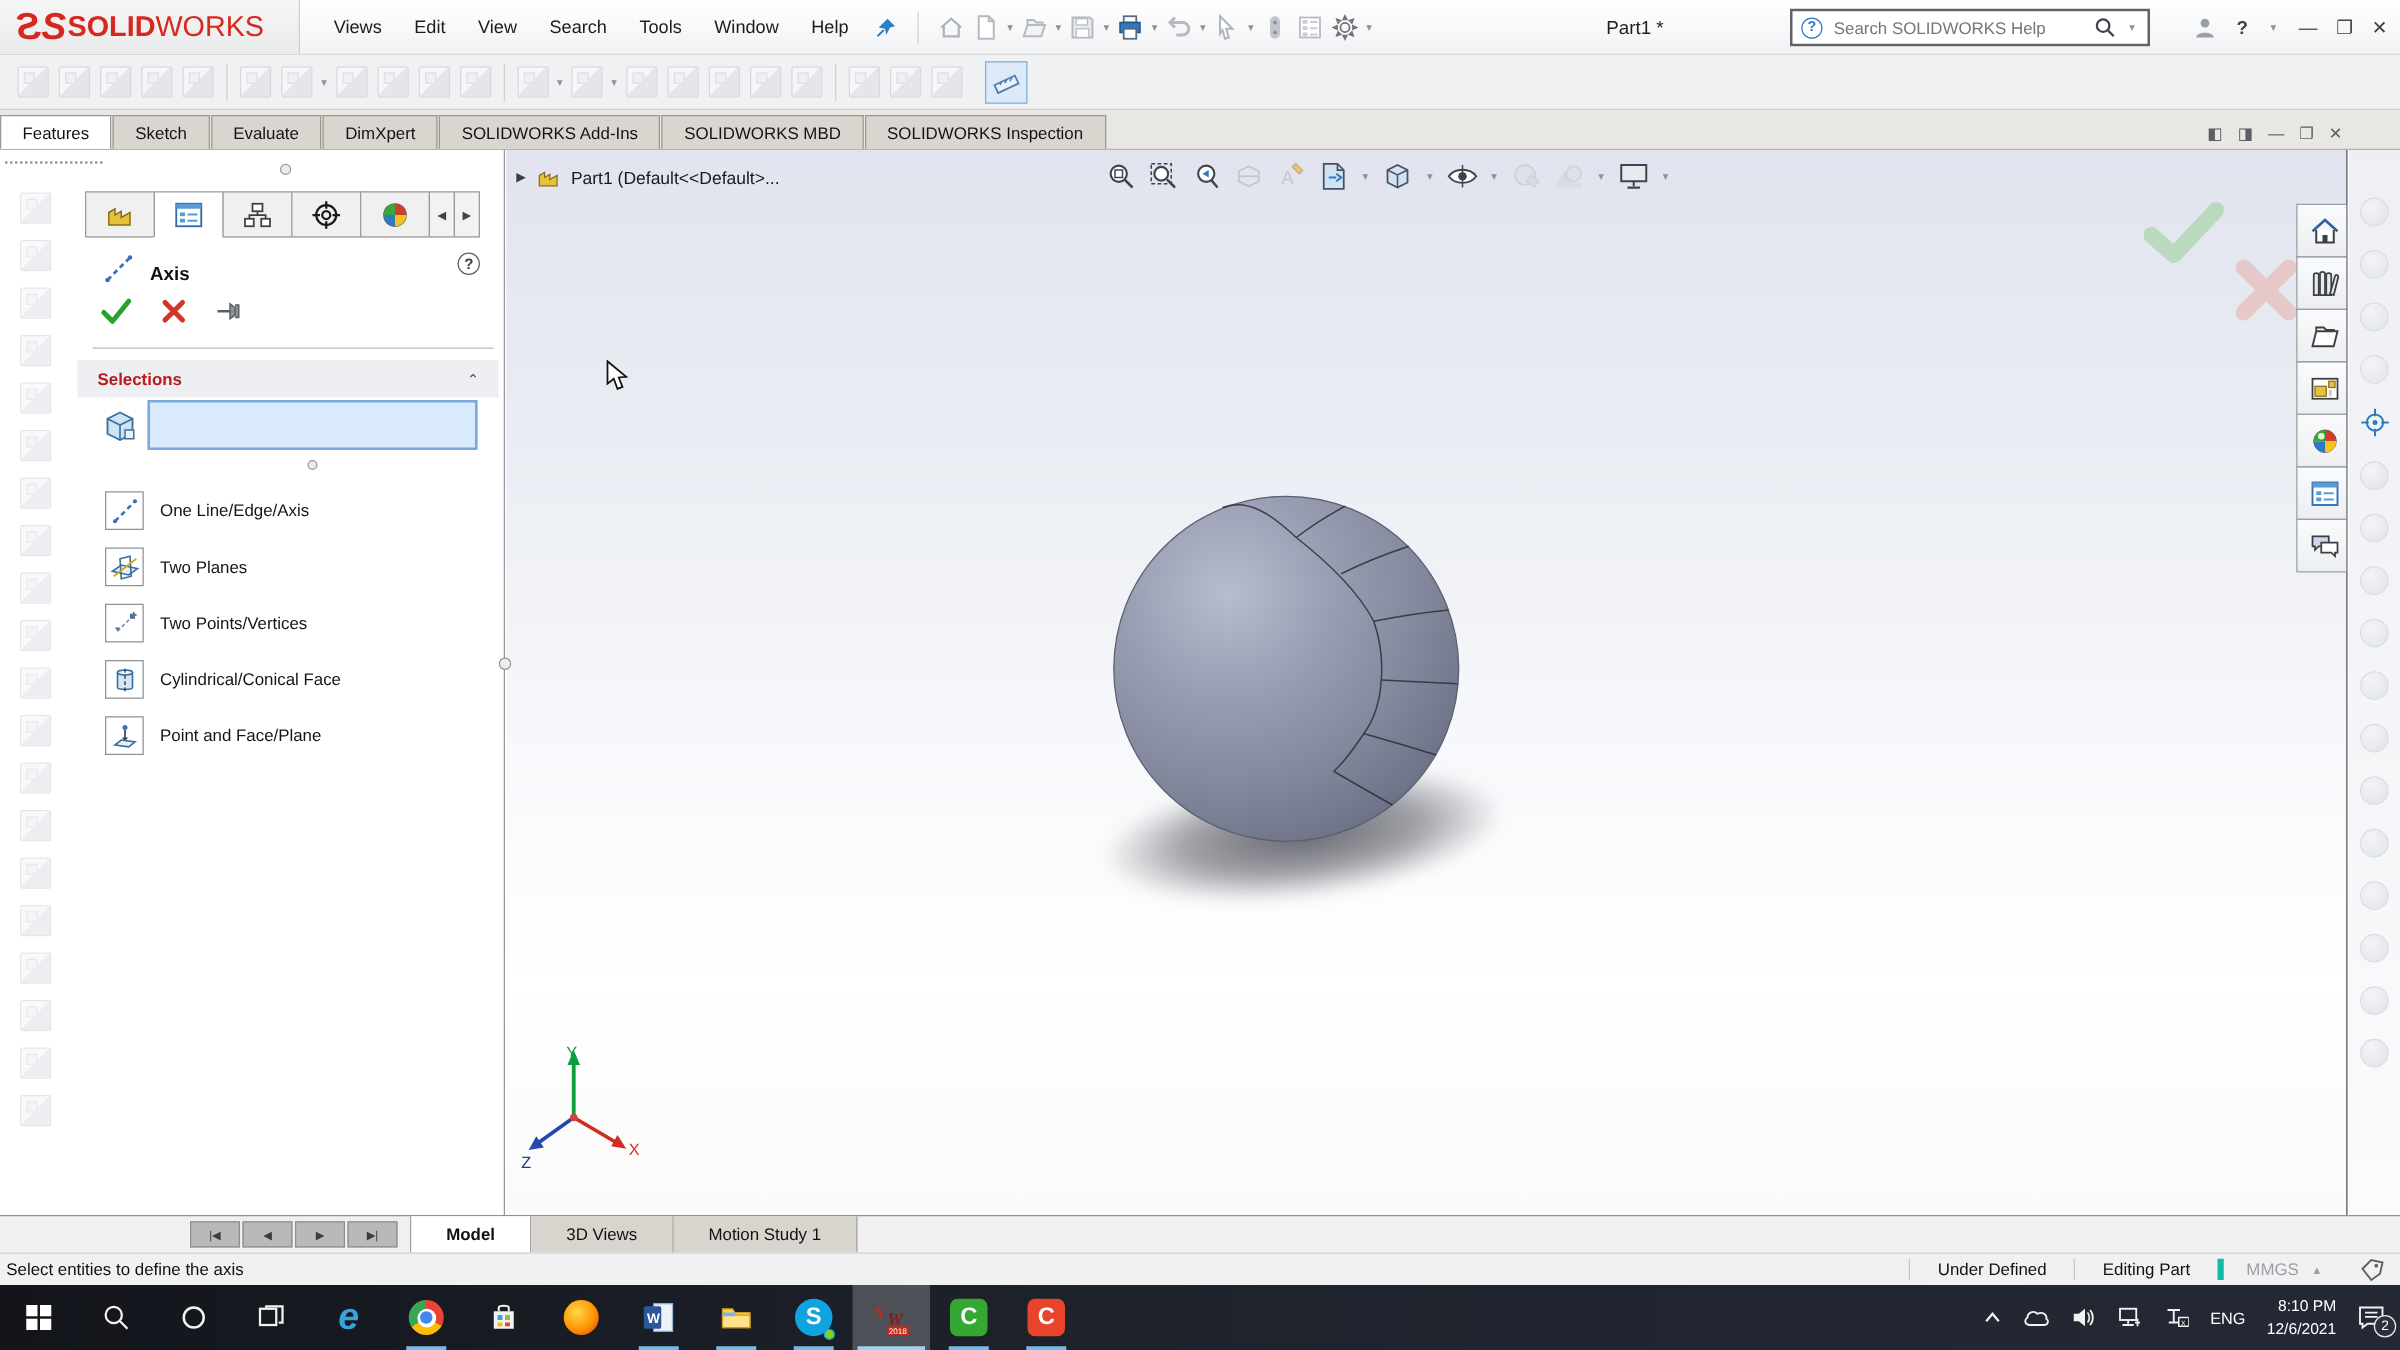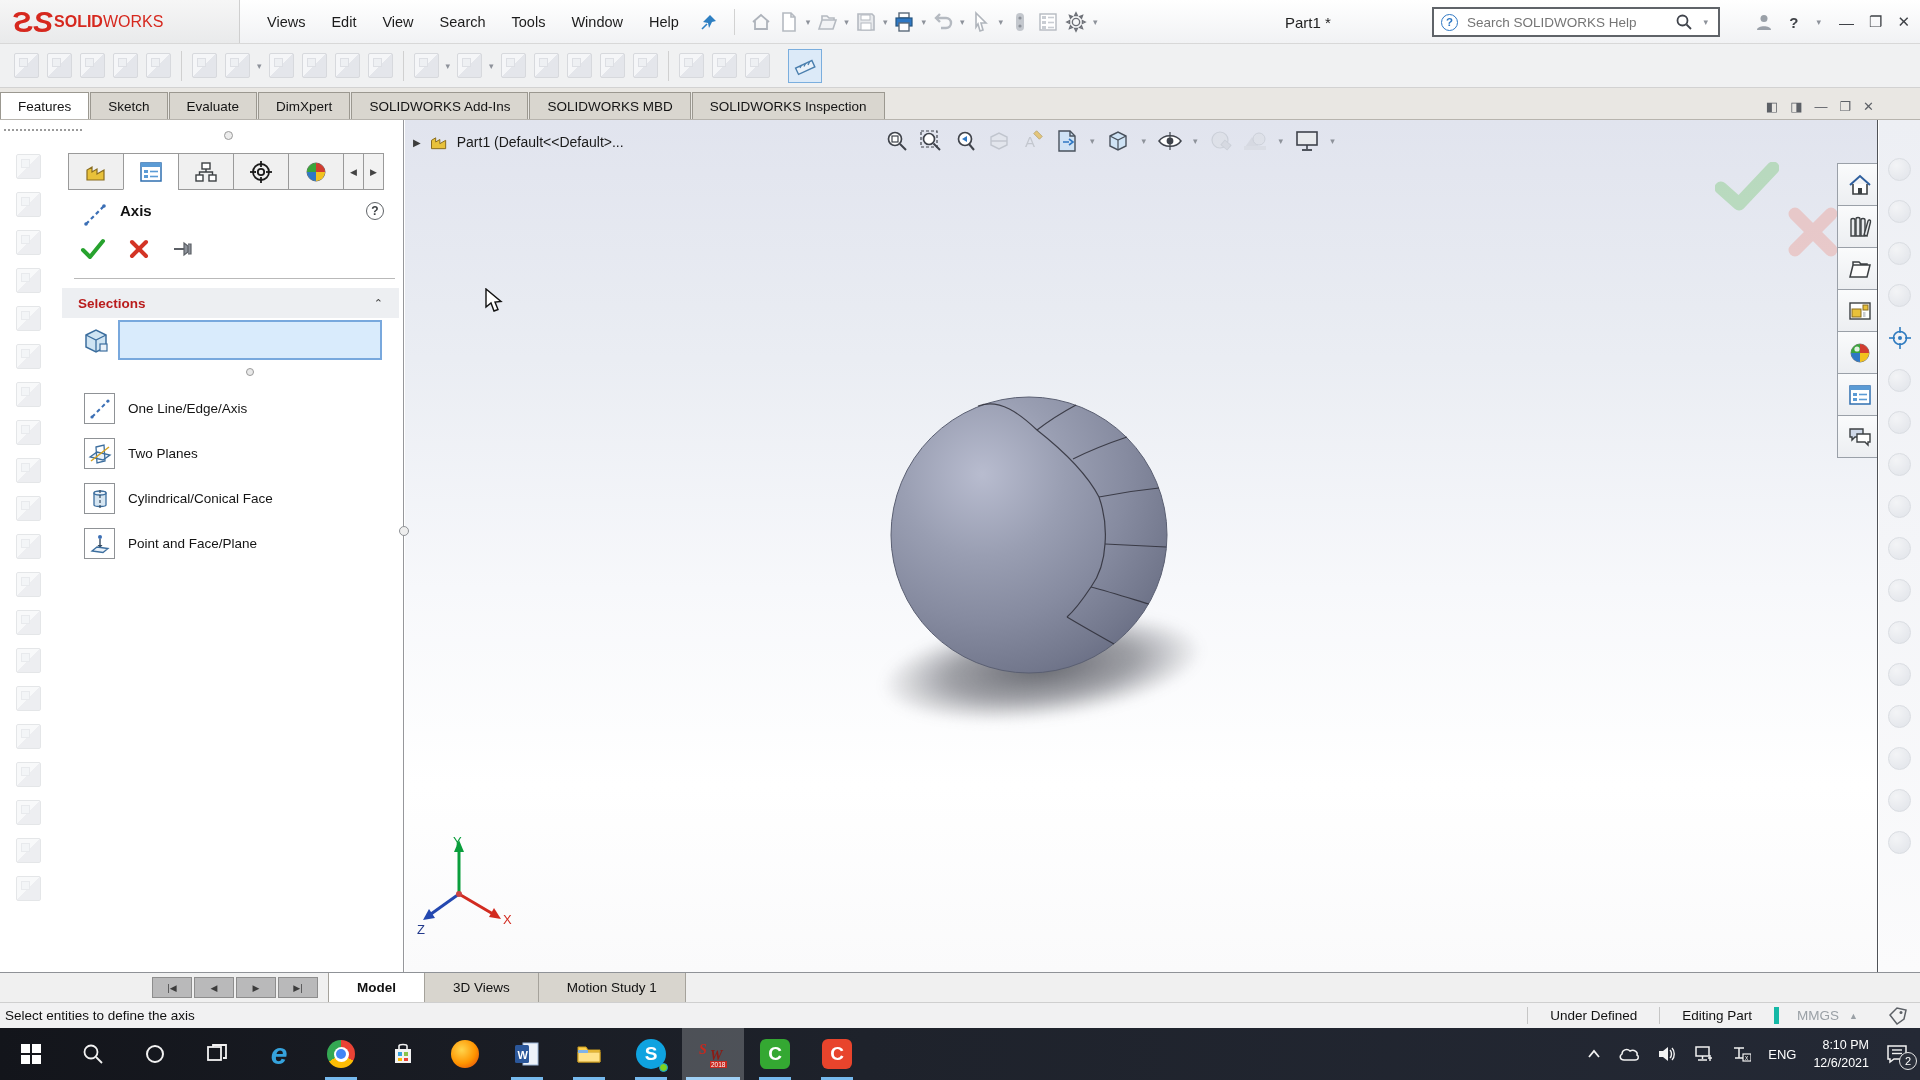--- a/index.html
+++ b/index.html
@@ -7,21 +7,21 @@
   #screen{position:relative;width:1920px;height:1080px;background:#fff;overflow:hidden;
           font-family:"Liberation Sans",sans-serif;color:#1a1a1a;}
 
   
   .titlebar{position:absolute;top:0;left:0;right:0;height:44px;background:linear-gradient(#ffffff,#f1f2f4);
             border-bottom:1px solid #d8d8d8;display:flex;align-items:center;}
   .logo{width:240px;height:100%;display:flex;align-items:center;padding-left:16px;
         background:linear-gradient(#f6f6f6,#e9eaeb);border-right:1px solid #cfcfcf;}
   .logo .mark{font-style:italic;font-weight:bold;font-size:30px;color:#d6281e;letter-spacing:-3px;margin-right:4px;}
   .logo .mark .flip{display:inline-block;transform:scaleX(-1);}
-  .logo .word{font-size:16px;color:#d6281e;letter-spacing:0;}
+  .logo .word{font-size:23px;color:#d6281e;letter-spacing:0;}
   .logo .word b{font-weight:bold;}
   .menubar{display:flex;margin-left:14px;}
   .menu-item{padding:6px 13px;font-size:14.5px;color:#1c1c1c;cursor:default;}
   .pin{margin-left:8px;}
   .qat{display:flex;align-items:center;margin-left:16px;border-left:1px solid #d2d2d2;padding-left:12px;}
   .qicon{width:26px;height:26px;display:flex;align-items:center;justify-content:center;margin:0 1px;}
   .caret{font-size:9px;color:#8d929a;margin:0 3px;}
   .doc-title{position:absolute;left:1285px;top:0;height:44px;display:flex;align-items:center;font-size:15px;color:#222;}
   .searchbox{position:absolute;left:1432px;top:7px;width:288px;height:30px;background:#fff;border:2px solid #5f6368;
              display:flex;align-items:center;padding:0 7px;gap:7px;}
@@ -57,21 +57,21 @@
   .pm-dots{position:absolute;top:9px;left:4px;width:78px;border-top:2px dotted #9a9a9a;}
   .pm-grip{position:absolute;top:11px;left:224px;width:9px;height:9px;border-radius:50%;border:1px solid #9a9a9a;background:#ececec;}
   .strip{position:absolute;left:0;top:34px;width:56px;display:flex;flex-direction:column;align-items:center;gap:13px;}
   .strip .gcube{opacity:.65;margin:0;}
   .pm-tabs{position:absolute;top:33px;left:68px;display:flex;align-items:flex-end;}
   .pm-tab{width:56px;height:37px;border:1px solid #9a9a9a;margin-right:-1px;background:#f0f0f0;
           display:flex;align-items:center;justify-content:center;}
   .pm-tab.active{background:#ffffff;border-bottom-color:#fff;}
   .pm-tab-arrow{width:21px;height:37px;border:1px solid #9a9a9a;margin-right:-1px;background:#f2f2f2;
           display:flex;align-items:center;justify-content:center;font-size:9px;color:#444;}
-  .pm-title{position:absolute;top:82px;left:82px;display:flex;align-items:flex-start;gap:12px;}
+  .pm-title{position:absolute;top:82px;left:82px;display:flex;align-items:flex-end;gap:12px;}
   .pm-title .t{font-size:15px;font-weight:bold;color:#111;}
   .pm-help{position:absolute;top:82px;left:366px;width:18px;height:18px;border-radius:50%;border:1.5px solid #606468;
            color:#3c4043;font-size:12px;font-weight:bold;display:flex;align-items:center;justify-content:center;}
   .pm-actions{position:absolute;top:118px;left:80px;display:flex;align-items:center;gap:22px;}
   .pm-rule{position:absolute;top:158px;left:74px;right:8px;border-top:1px solid #b9b9b9;}
   .sel-band{position:absolute;top:168px;left:62px;right:4px;height:30px;background:#edeff2;
             display:flex;align-items:center;justify-content:space-between;padding:0 16px;}
   .sel-band .lbl{font-size:13.5px;font-weight:bold;color:#b91c1c;}
   .sel-band .chev{font-size:11px;color:#444;}
   .sel-icon{position:absolute;top:206px;left:82px;}
@@ -464,20 +464,31 @@
                 <path d="M2 14 L9 9 L22 12 L15 17 Z" fill="#e9f1f9" stroke="#3c6e9e" stroke-width="1.3"></path>
                 <path d="M8 4 L16 2 L17 18 L9 20 Z" fill="none" stroke="#3c6e9e" stroke-width="1.3"></path>
                 <line x1="3" y1="18" x2="21" y2="4" stroke="#d6a21e" stroke-width="1.4"></line>
               </svg>
             </span>
           <span class="opt-lbl">Two Planes</span>
         </div>
         <div class="opt-row">
           <span class="opt-btn">
               <svg width="22" height="22" viewBox="0 0 22 22">
+                <line x1="5" y1="17" x2="17" y2="5" stroke="#8d929a" stroke-width="1.4" stroke-dasharray="3 2"></line>
+                <path d="M5 17 l-2 -3 l4 0 Z" fill="#3b6fb5"></path>
+                <rect x="15" y="3" width="4" height="4" fill="#3b6fb5"></rect>
+                <path d="M18 1 l1 2 2 1 -2 1 -1 2 -1 -2 -2 -1 2 -1 Z" fill="#6b7077"></path>
+              </svg>
+            </span>
+          <span class="opt-lbl">Two Points/Vertices</span>
+        </div>
+        <div class="opt-row">
+          <span class="opt-btn">
+              <svg width="22" height="22" viewBox="0 0 22 22">
                 <path d="M5 5 C5 3,17 3,17 5 L17 17 C17 19,5 19,5 17 Z" fill="#d6e6f2" stroke="#3c6e9e" stroke-width="1.3"></path>
                 <ellipse cx="11" cy="5" rx="6" ry="2" fill="#e9f1f9" stroke="#3c6e9e" stroke-width="1.3"></ellipse>
                 <line x1="11" y1="2" x2="11" y2="20" stroke="#35495e" stroke-width="1.2" stroke-dasharray="3 2"></line>
               </svg>
             </span>
           <span class="opt-lbl">Cylindrical/Conical Face</span>
         </div>
         <div class="opt-row">
           <span class="opt-btn">
               <svg width="22" height="22" viewBox="0 0 22 22">

